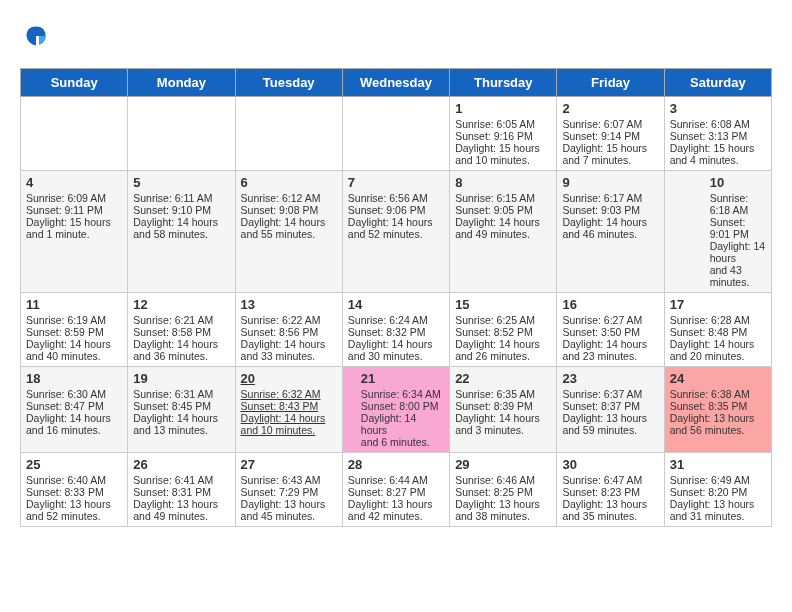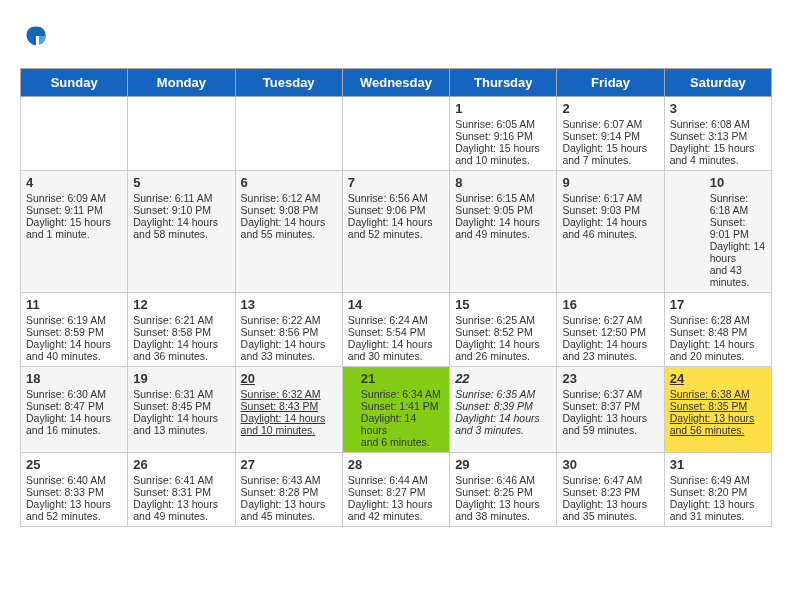--- a/index.html
+++ b/index.html
@@ -219,35 +219,35 @@
         <td>
           <span class="day-number">13</span>
           <div>Sunrise: 6:22 AM</div>
           <div>Sunset: 8:56 PM</div>
           <div>Daylight: 14 hours</div>
           <div>and 33 minutes.</div>
         </td>
         <td>
           <span class="day-number">14</span>
           <div>Sunrise: 6:24 AM</div>
-          <div>Sunset: 5:54 PM</div>
+          <div>Sunset: 8:32 PM</div>
           <div>Daylight: 14 hours</div>
           <div>and 30 minutes.</div>
         </td>
         <td>
           <span class="day-number">15</span>
           <div>Sunrise: 6:25 AM</div>
           <div>Sunset: 8:52 PM</div>
           <div>Daylight: 14 hours</div>
           <div>and 26 minutes.</div>
         </td>
         <td>
           <span class="day-number">16</span>
           <div>Sunrise: 6:27 AM</div>
-          <div>Sunset: 12:50 PM</div>
+          <div>Sunset: 3:50 PM</div>
           <div>Daylight: 14 hours</div>
           <div>and 23 minutes.</div>
         </td>
         <td>
           <span class="day-number">17</span>
           <div>Sunrise: 6:28 AM</div>
           <div>Sunset: 8:48 PM</div>
           <div>Daylight: 14 hours</div>
           <div>and 20 minutes.</div>
         </td>
@@ -267,42 +267,42 @@
           <div>Daylight: 14 hours</div>
           <div>and 13 minutes.</div>
         </td>
         <td style="background: rgb(245, 245, 245); text-decoration: underline;">
           <span class="day-number">20</span>
           <div>Sunrise: 6:32 AM</div>
           <div>Sunset: 8:43 PM</div>
           <div>Daylight: 14 hours</div>
           <div>and 10 minutes.</div>
         </td>
-        <td style="background: #84cc16; padding-left: 18px;">
+        <td style="background: #f9a8d4; padding-left: 18px;">
           <span class="day-number">21</span>
           <div>Sunrise: 6:34 AM</div>
-          <div>Sunset: 1:41 PM</div>
+          <div>Sunset: 8:00 PM</div>
           <div>Daylight: 14 hours</div>
           <div>and 6 minutes.</div>
         </td>
-        <td style="background: rgb(245, 245, 245); font-style: italic;">
+        <td style="background: rgb(245, 245, 245);">
           <span class="day-number">22</span>
           <div>Sunrise: 6:35 AM</div>
           <div>Sunset: 8:39 PM</div>
           <div>Daylight: 14 hours</div>
           <div>and 3 minutes.</div>
         </td>
         <td style="background: rgb(245, 245, 245);">
           <span class="day-number">23</span>
           <div>Sunrise: 6:37 AM</div>
           <div>Sunset: 8:37 PM</div>
           <div>Daylight: 13 hours</div>
           <div>and 59 minutes.</div>
         </td>
-        <td style="background: #fde047; text-decoration: underline;">
+        <td style="background: #fca5a5;">
           <span class="day-number">24</span>
           <div>Sunrise: 6:38 AM</div>
           <div>Sunset: 8:35 PM</div>
           <div>Daylight: 13 hours</div>
           <div>and 56 minutes.</div>
         </td>
       </tr>
       <tr>
         <td>
           <span class="day-number">25</span>
@@ -314,21 +314,21 @@
         <td>
           <span class="day-number">26</span>
           <div>Sunrise: 6:41 AM</div>
           <div>Sunset: 8:31 PM</div>
           <div>Daylight: 13 hours</div>
           <div>and 49 minutes.</div>
         </td>
         <td>
           <span class="day-number">27</span>
           <div>Sunrise: 6:43 AM</div>
-          <div>Sunset: 8:28 PM</div>
+          <div>Sunset: 7:29 PM</div>
           <div>Daylight: 13 hours</div>
           <div>and 45 minutes.</div>
         </td>
         <td>
           <span class="day-number">28</span>
           <div>Sunrise: 6:44 AM</div>
           <div>Sunset: 8:27 PM</div>
           <div>Daylight: 13 hours</div>
           <div>and 42 minutes.</div>
         </td>

